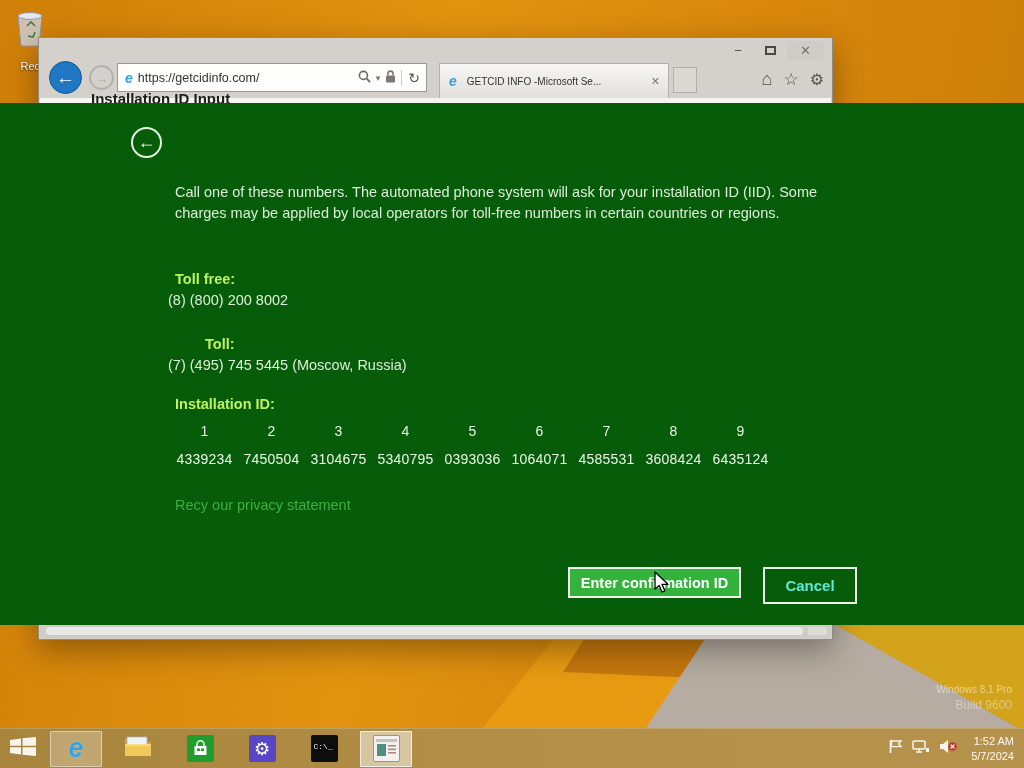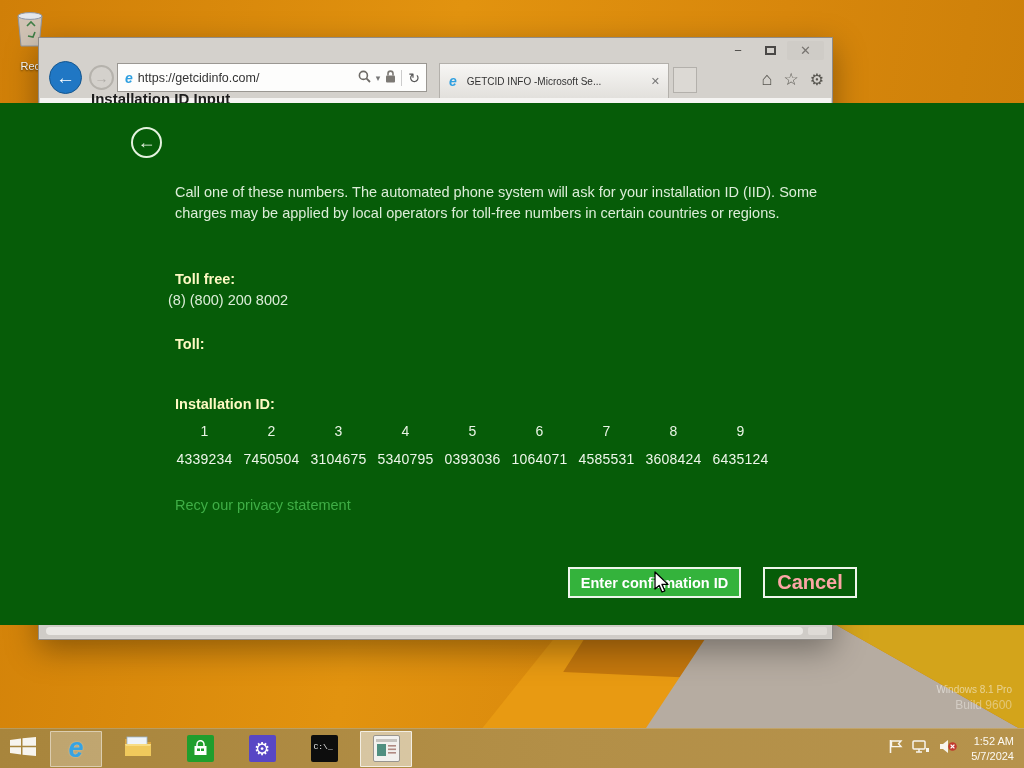--- a/index.html
+++ b/index.html
@@ -59,35 +59,35 @@
   .hscrollbar { position:absolute; left:6px; right:28px; top:3px; height:8px; background:#eae8e4; border-radius:4px; }
   .scroll-corner { position:absolute; right:4px; top:3px; width:19px; height:8px; background:#dedbd6; border-radius:2px; }
 
   
   .green-band { position:absolute; left:0; top:103px; width:1024px; height:522px; background:#065c08; z-index:3; color:#e2f0dd; }
   .dlg-back { position:absolute; left:131px; top:24px; width:31px; height:31px; border-radius:50%;
       border:2px solid #e4f2df; color:#e8f4e4; font-size:18px; font-weight:bold;
       display:flex; align-items:center; justify-content:center; }
   .dlg-title { position:absolute; left:173px; top:22px; font-size:27px; font-weight:300; color:#e8f4e3; letter-spacing:.2px; }
   .dlg-body { position:absolute; left:175px; top:79px; width:665px; font-size:14.5px; line-height:1.42; color:#dcedd8; }
-  .lbl { position:absolute; left:175px; font-size:14.5px; font-weight:bold; color:#fef9c3; }
+  .lbl { position:absolute; left:175px; font-size:14.5px; font-weight:bold; color:#bef264; }
   .val { position:absolute; left:168px; font-size:14.5px; color:#dcedd8; }
   .lbl-tollfree { top:168px; } .val-tollfree { top:189px; }
-  .lbl-toll { top:233px; } .val-toll { top:254px; }
+  .lbl-toll { top:233px;margin-left:30px; } .val-toll { top:254px; }
   .lbl-instid { top:293px; }
   .id-table { position:absolute; left:171px; top:320px; display:flex; }
   .id-col { width:67px; text-align:center; }
   .id-col .idx { display:block; font-size:14px; color:#e9f4e5; height:28px; }
   .id-col .grp { display:block; font-size:14px; color:#eef6ea; letter-spacing:.2px; }
   .privacy-link { position:absolute; left:175px; top:394px; font-size:14.5px; color:#3fae46; }
   .btn-enter { position:absolute; left:568px; top:464px; width:173px; height:31px;
       background:#34b33c; border:2px solid #eef6ec; color:#fff; font-size:14.5px; font-weight:bold;
       display:flex; align-items:center; justify-content:center; }
-  .btn-cancel { position:absolute; left:763px; top:464px; width:94px; height:31px;
-      background:transparent; border:2px solid #eef6ec; color:#fca5a5; font-size:20px; font-weight:bold;
+  .btn-cancel { position:absolute; left:763px; top:464px; width:94px; height:37px;
+      background:transparent; border:2px solid #eef6ec; color:#5eead4; font-size:15px; font-weight:bold;
       display:flex; align-items:center; justify-content:center; }
 
   
   .watermark { position:absolute; right:12px; top:684px; text-align:right; z-index:4; }
   .wm1 { font-size:10px; color:rgba(250,248,244,.55); }
   .wm2 { font-size:12px; color:rgba(250,248,244,.42); margin-top:3px; }
 
   
   .taskbar { position:absolute; left:0; bottom:0; width:1024px; height:40px; z-index:6;
       background:linear-gradient(90deg,#a8853c,#b38f47 55%,#b6934c); border-top:1px solid rgba(255,255,255,.18);
@@ -187,20 +187,21 @@
   </div>
 </div>
 
 <div class="green-band">
   <div class="dlg-back">←</div>
   <div class="dlg-body">Call one of these numbers. The automated phone system will ask for your installation ID (IID). Some charges may be applied by local operators for toll-free numbers in certain countries or regions.</div>
 
   <div class="lbl lbl-tollfree">Toll free:</div>
   <div class="val val-tollfree">(8) (800) 200 8002</div>
   <div class="lbl lbl-toll">Toll:</div>
+  <div class="val val-toll">(7) (495) 745 5445 (Moscow, Russia)</div>
   <div class="lbl lbl-instid">Installation ID:</div>
 
   <div class="id-table">
     <div class="id-col">
       <span class="idx">1</span>
       <span class="grp">4339234</span>
     </div>
     <div class="id-col">
       <span class="idx">2</span>
       <span class="grp">7450504</span>

